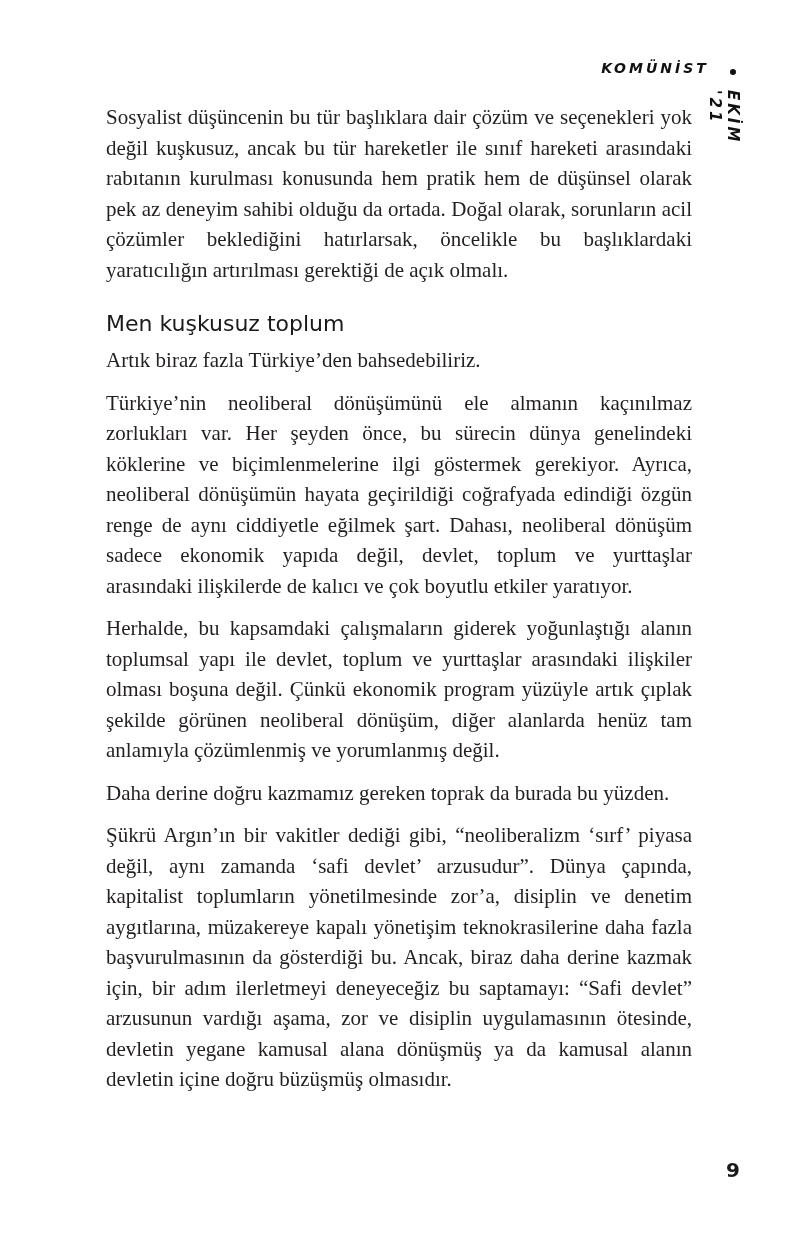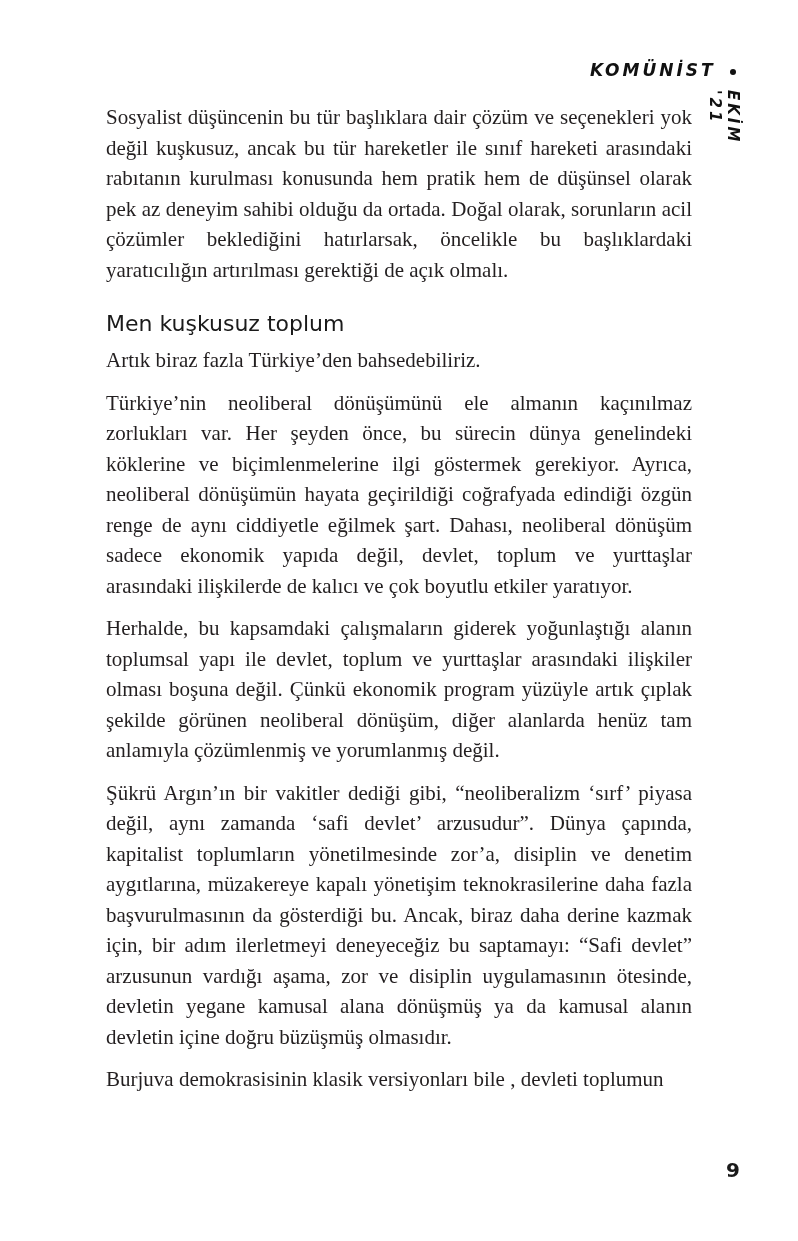--- a/index.html
+++ b/index.html
@@ -1,21 +1,21 @@
 <!DOCTYPE html>
 <html><head>
 <meta charset="utf-8">
 <style>
   html, body { margin: 0; padding: 0; background: #ffffff; }
   body { width: 798px; height: 1241px; position: relative; overflow: hidden; }
   .page { position: absolute; left: 0; top: 0; width: 798px; height: 1241px; background: #ffffff; color: #231f20; }
   .header-brand {
-    position: absolute; left: 590px; top: 60px; width: 130px; text-align: left;
+    position: absolute; left: 590px; top: 60px; width: 130px; text-align: center;
     font-family: "DejaVu Sans", sans-serif; font-weight: bold; font-style: italic;
-    font-size: 17px; letter-spacing: 3px; color: #111111;
+    font-size: 14px; letter-spacing: 3px; color: #111111;
   }
   .header-dot {
     position: absolute; left: 730px; top: 69px; width: 6px; height: 6px; border-radius: 50%; background: #111111;
   }
   .header-issue {
     position: absolute; left: 722px; top: 90px; width: 20px; height: 80px;
     writing-mode: vertical-rl; font-family: "DejaVu Sans", sans-serif; font-weight: bold; font-style: italic;
     font-size: 15px; letter-spacing: 3px; color: #111111;
   }
   .body-text {
@@ -40,18 +40,18 @@
   <div class="header-brand">KOMÜNİST</div>
   <div class="header-dot"></div>
   <div class="header-issue">EKİM '21</div>
 
   <div class="body-text">
     <p>Sosyalist düşüncenin bu tür başlıklara dair çözüm ve seçenekleri yok değil kuşkusuz, ancak bu tür hareketler ile sınıf hareketi arasındaki rabıtanın kurulması konusunda hem pratik hem de düşünsel olarak pek az deneyim sahibi olduğu da ortada. Doğal olarak, sorunların acil çözümler beklediğini hatırlarsak, öncelikle bu başlıklardaki yaratıcılığın artırılması gerektiği de açık olmalı.</p>
     <h2>Men kuşkusuz toplum</h2>
     <p>Artık biraz fazla Türkiye’den bahsedebiliriz.</p>
     <p>Türkiye’nin neoliberal dönüşümünü ele almanın kaçınılmaz zorlukları var. Her şeyden önce, bu sürecin dünya genelindeki köklerine ve biçimlenmelerine ilgi göstermek gerekiyor. Ayrıca, neoliberal dönüşümün hayata geçirildiği coğrafyada edindiği özgün renge de aynı ciddiyetle eğilmek şart. Dahası, neoliberal dönüşüm sadece ekonomik yapıda değil, devlet, toplum ve yurttaşlar arasındaki ilişkilerde de kalıcı ve çok boyutlu etkiler yaratıyor.</p>
     <p>Herhalde, bu kapsamdaki çalışmaların giderek yoğunlaştığı alanın toplumsal yapı ile devlet, toplum ve yurttaşlar arasındaki ilişkiler olması boşuna değil. Çünkü ekonomik program yüzüyle artık çıplak şekilde görünen neoliberal dönüşüm, diğer alanlarda henüz tam anlamıyla çözümlenmiş ve yorumlanmış değil.</p>
+    <p>Daha derine doğru kazmamız gereken toprak da burada bu yüzden.</p>
     <p>Şükrü Argın’ın bir vakitler dediği gibi, “neoliberalizm ‘sırf’ piyasa değil, aynı zamanda ‘safi devlet’ arzusudur”. Dünya çapında, kapitalist toplumların yönetilmesinde zor’a, disiplin ve denetim aygıtlarına, müzakereye kapalı yönetişim teknokrasilerine daha fazla başvurulmasının da gösterdiği bu. Ancak, biraz daha derine kazmak için, bir adım ilerletmeyi deneyeceğiz bu saptamayı: “Safi devlet” arzusunun vardığı aşama, zor ve disiplin uygulamasının ötesinde, devletin yegane kamusal alana dönüşmüş ya da kamusal alanın devletin içine doğru büzüşmüş olmasıdır.</p>
-    <p>Burjuva demokrasisinin klasik versiyonları bile , devleti toplumun</p>
   </div>
 
   <div class="page-number">9</div>
 </div>
 
 </body></html>

